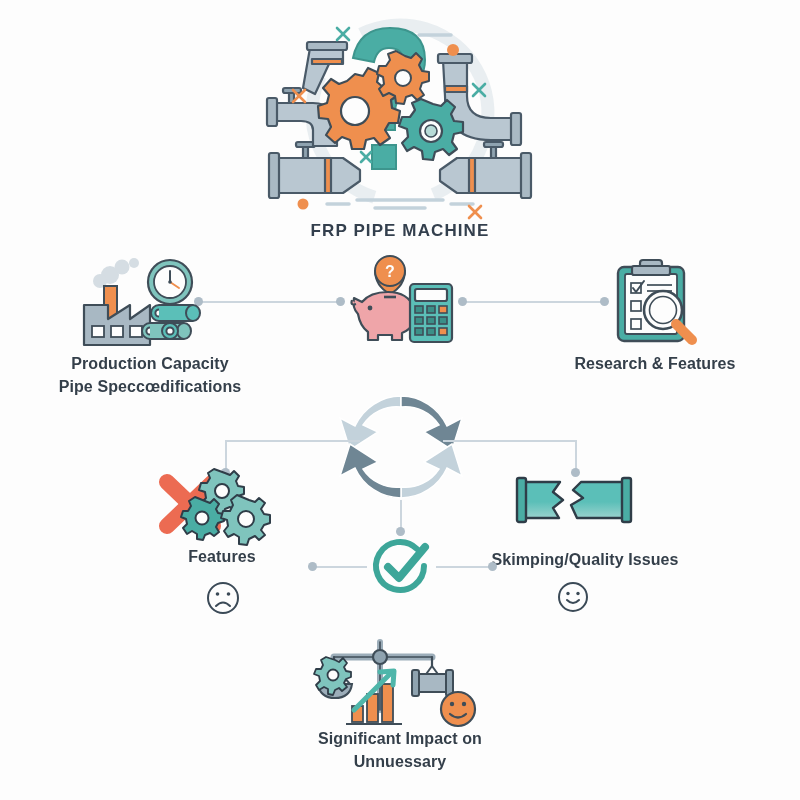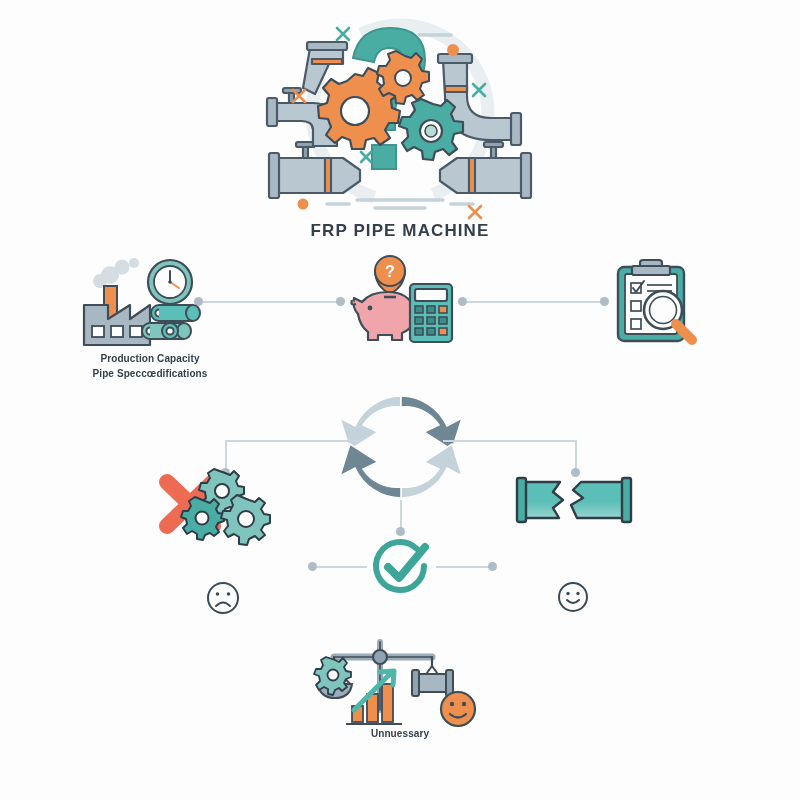--- a/index.html
+++ b/index.html
@@ -13,21 +13,21 @@
 
   
   .hero-title {
     position: absolute; left: 0; top: 221px; width: 800px;
     text-align: center;
     font-size: 17px; font-weight: bold; letter-spacing: 1.1px;
     color: #333f4d;
   }
   .node-label {
     position: absolute; text-align: center;
-    font-size: 10px; font-weight: bold; color: #343f4a;
+    font-size: 16px; font-weight: bold; color: #343f4a;
     line-height: 1.45; letter-spacing: .1px;
   }
 
   
   .conn-line { position: absolute; height: 2px; background: #ccd6de; }
   .conn-dot  { position: absolute; width: 9px; height: 9px; border-radius: 50%;
                background: #aebcc7; }
   .bracket-h { position: absolute; height: 1.6px; background: #ccd6de; }
   .bracket-v { position: absolute; width: 1.6px; background: #ccd6de; }
 
@@ -240,20 +240,23 @@
       <rect x="21" y="43" width="10" height="10" fill="#fdfdfd" stroke="#3f4d58" stroke-width="1.7"></rect>
       <rect x="21" y="61" width="10" height="10" fill="#fdfdfd" stroke="#3f4d58" stroke-width="1.7"></rect>
 
       <circle cx="53" cy="52" r="19" fill="#fdfdfd" stroke="#3f4d58" stroke-width="2.6"></circle>
       <circle cx="53" cy="52" r="13.5" fill="none" stroke="#3f4d58" stroke-width="1.6"></circle>
       <path d="M66 66 L82 82" stroke="#ef8f4e" stroke-width="10" stroke-linecap="round"></path>
       <path d="M66 66 L82 82" stroke="#3f4d58" stroke-width="2.2" stroke-linecap="round" fill="none" opacity="0"></path>
       <path d="M64 64 L68 68 M80 80 L84 84" stroke="#3f4d58" stroke-width="0"></path>
     </svg>
   </div>
+  <div class="node-label" style="left:555px; top:352px; width:200px;">
+    <div>Research &amp; Features</div>
+  </div>
 
   <div class="icon-box" style="left:330px; top:388px;">
     <svg width="142" height="118" viewBox="0 0 142 118">
       <g stroke="#ffffff" stroke-width="1.5">
 
         <path d="M71 8 A51 51 0 0 0 25 38 L10 30 L20 62 L48 44 L33 37 A40 40 0 0 1 71 19 Z" fill="#c3d2db"></path>
 
         <path d="M71 8 A51 51 0 0 1 117 38 L132 30 L122 62 L94 44 L109 37 A40 40 0 0 0 71 19 Z" fill="#6f8694"></path>
 
         <path d="M71 110 A51 51 0 0 0 117 80 L132 88 L122 56 L94 74 L109 81 A40 40 0 0 1 71 99 Z" fill="#c3d2db"></path>
@@ -295,20 +298,21 @@
       </g>
       <g transform="translate(94,46)">
         <path d="M0,-16 L6,-14 L10,-18 L16,-13 L12,-7 L15,-2 L21,-1 L21,7 L15,9 L12,14 L16,19 L10,24 L6,20
                  L0,23 L-2,29 L-10,28 L-10,21 L-15,18 L-21,21 L-25,15 L-21,10 L-22,4 L-28,2 L-26,-5 L-19,-5
                  L-16,-11 L-18,-16 L-12,-21 Z" fill="#7fc4bd" stroke="#2f3d48" stroke-width="2" stroke-linejoin="round"></path>
         <circle cx="-3" cy="3" r="8" fill="#fdfdfd" stroke="#2f3d48" stroke-width="2"></circle>
       </g>
     </svg>
   </div>
   <div class="node-label" style="left:112px; top:545px; width:220px;">
+    <div>Features</div>
   </div>
   <div class="icon-box" style="left:205px; top:580px;">
     <svg width="36" height="36" viewBox="0 0 36 36">
       <circle cx="18" cy="18" r="15" fill="none" stroke="#3b4a57" stroke-width="2"></circle>
       <circle cx="12.5" cy="14" r="1.8" fill="#3b4a57"></circle>
       <circle cx="23.5" cy="14" r="1.8" fill="#3b4a57"></circle>
       <path d="M11 26 Q18 19 25 26" fill="none" stroke="#3b4a57" stroke-width="2" stroke-linecap="round"></path>
     </svg>
   </div>
 
@@ -322,20 +326,23 @@
         </linearGradient>
       </defs>
       <g stroke="#2f3d48" stroke-width="2.4" stroke-linejoin="round">
         <path d="M8 10 L45 10 L38 20 L48 28 L38 36 L44 46 L8 46 Z" fill="url(#pipeg)"></path>
         <path d="M110 10 L66 10 L58 18 L68 26 L56 33 L62 46 L110 46 Z" fill="url(#pipeg)"></path>
         <rect x="2" y="6" width="9" height="44" rx="2" fill="#4aada4"></rect>
         <rect x="107" y="6" width="9" height="44" rx="2" fill="#4aada4"></rect>
       </g>
     </svg>
   </div>
+  <div class="node-label" style="left:475px; top:548px; width:220px;">
+    <div>Skimping/Quality Issues</div>
+  </div>
   <div class="icon-box" style="left:556px; top:580px;">
     <svg width="34" height="34" viewBox="0 0 34 34">
       <circle cx="17" cy="17" r="14" fill="none" stroke="#3b4a57" stroke-width="2"></circle>
       <circle cx="12" cy="13.5" r="1.7" fill="#3b4a57"></circle>
       <circle cx="22" cy="13.5" r="1.7" fill="#3b4a57"></circle>
       <path d="M11 20 Q17 26 23 20" fill="none" stroke="#3b4a57" stroke-width="2" stroke-linecap="round"></path>
     </svg>
   </div>
 
   <div class="conn-line" style="left:312px; top:566px; width:55px;"></div>
@@ -400,16 +407,17 @@
         <path d="M60 32 L74 31 L73 45" stroke-linejoin="round"></path>
       </g>
 
       <circle cx="138" cy="69" r="17" fill="#ef8f4e" stroke="#3f4d58" stroke-width="2.2"></circle>
       <circle cx="132" cy="64" r="2.2" fill="#3f4d58"></circle>
       <circle cx="144" cy="64" r="2.2" fill="#3f4d58"></circle>
       <path d="M130 74 Q138 81 146 74" fill="none" stroke="#3f4d58" stroke-width="2.2" stroke-linecap="round"></path>
     </svg>
   </div>
   <div class="node-label" style="left:300px; top:727px; width:200px;">
+    <div>Significant Impact on</div>
     <div>Unnuessary</div>
   </div>
 
 </div>
 
 </body></html>

